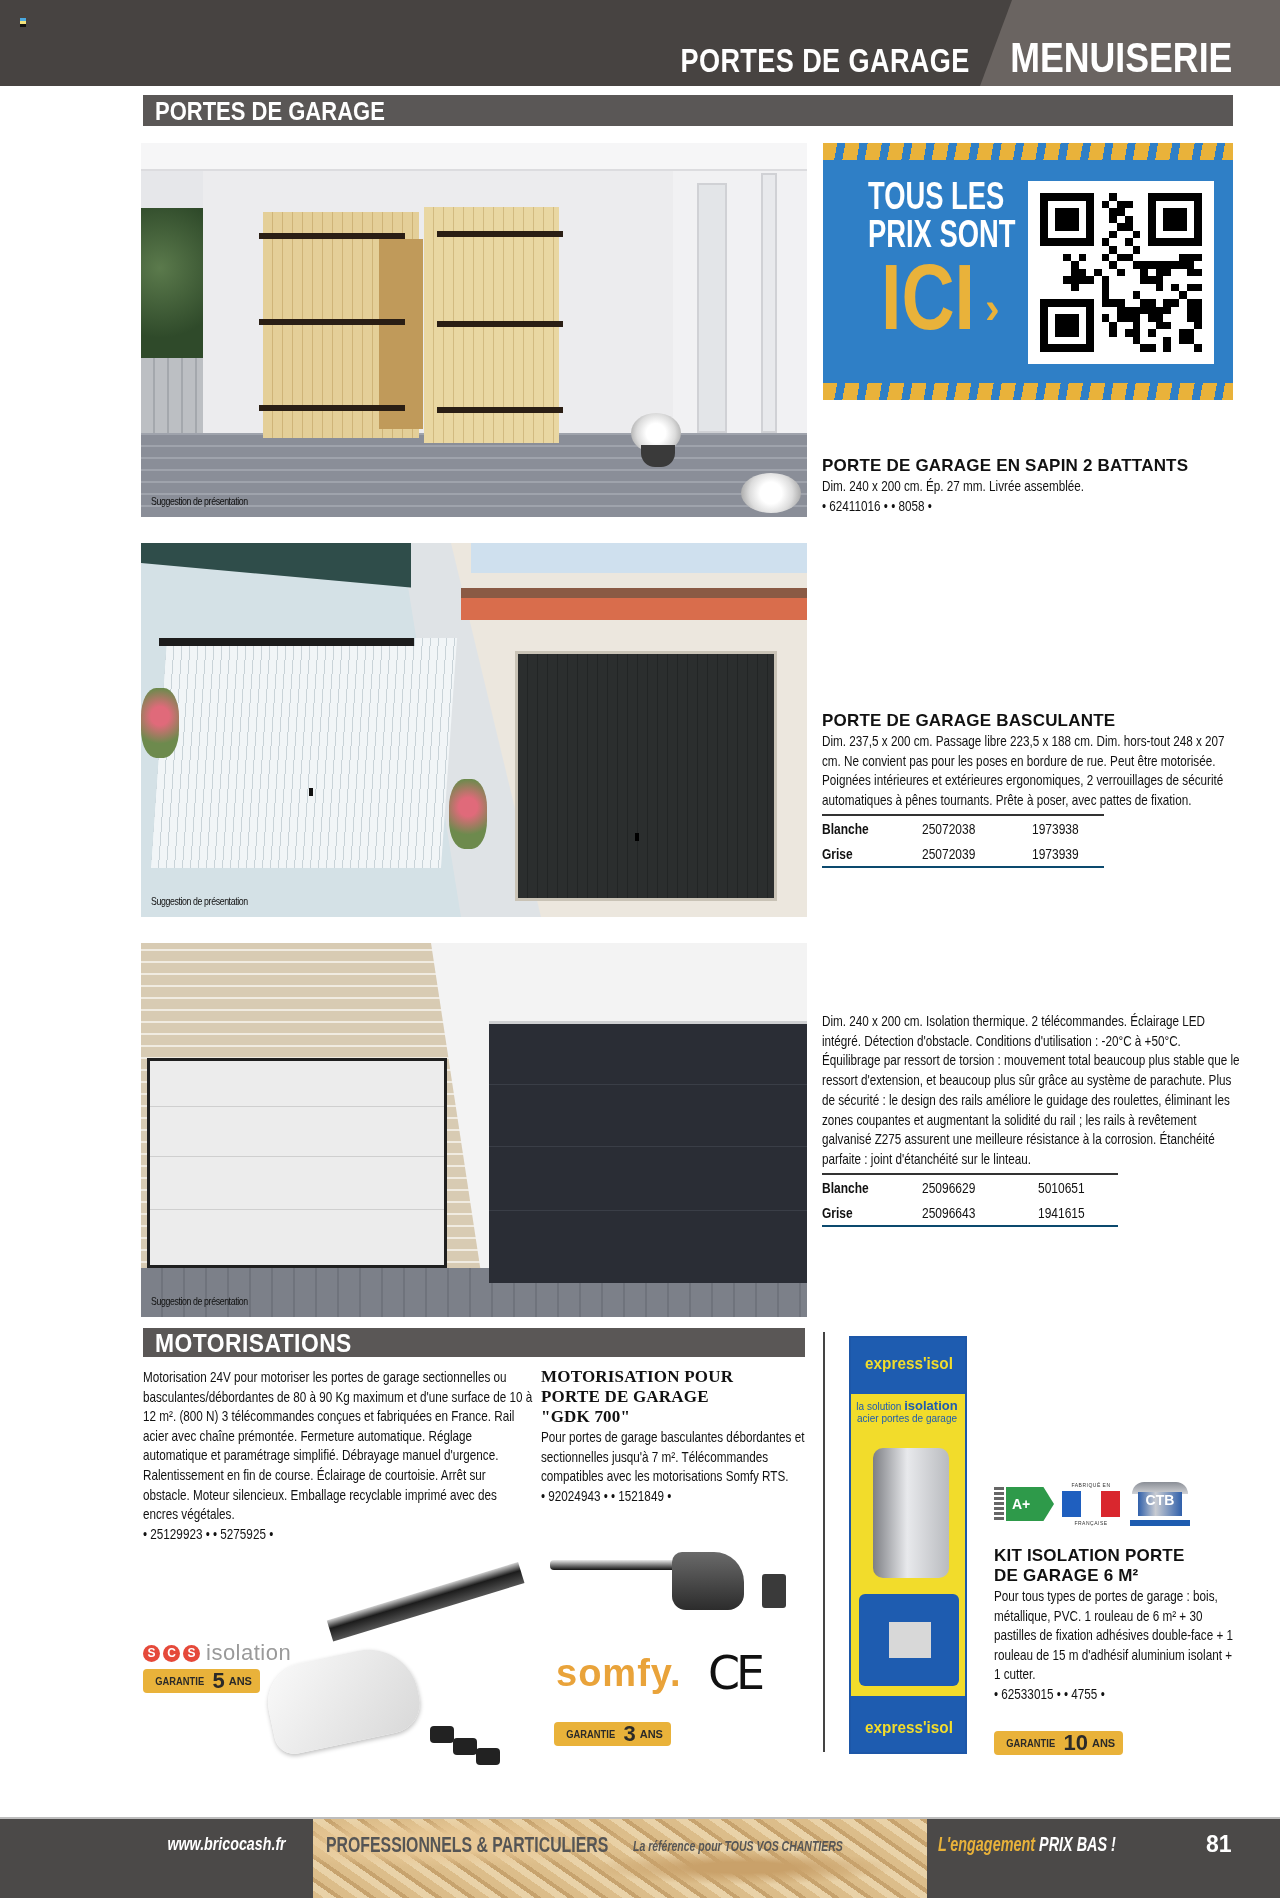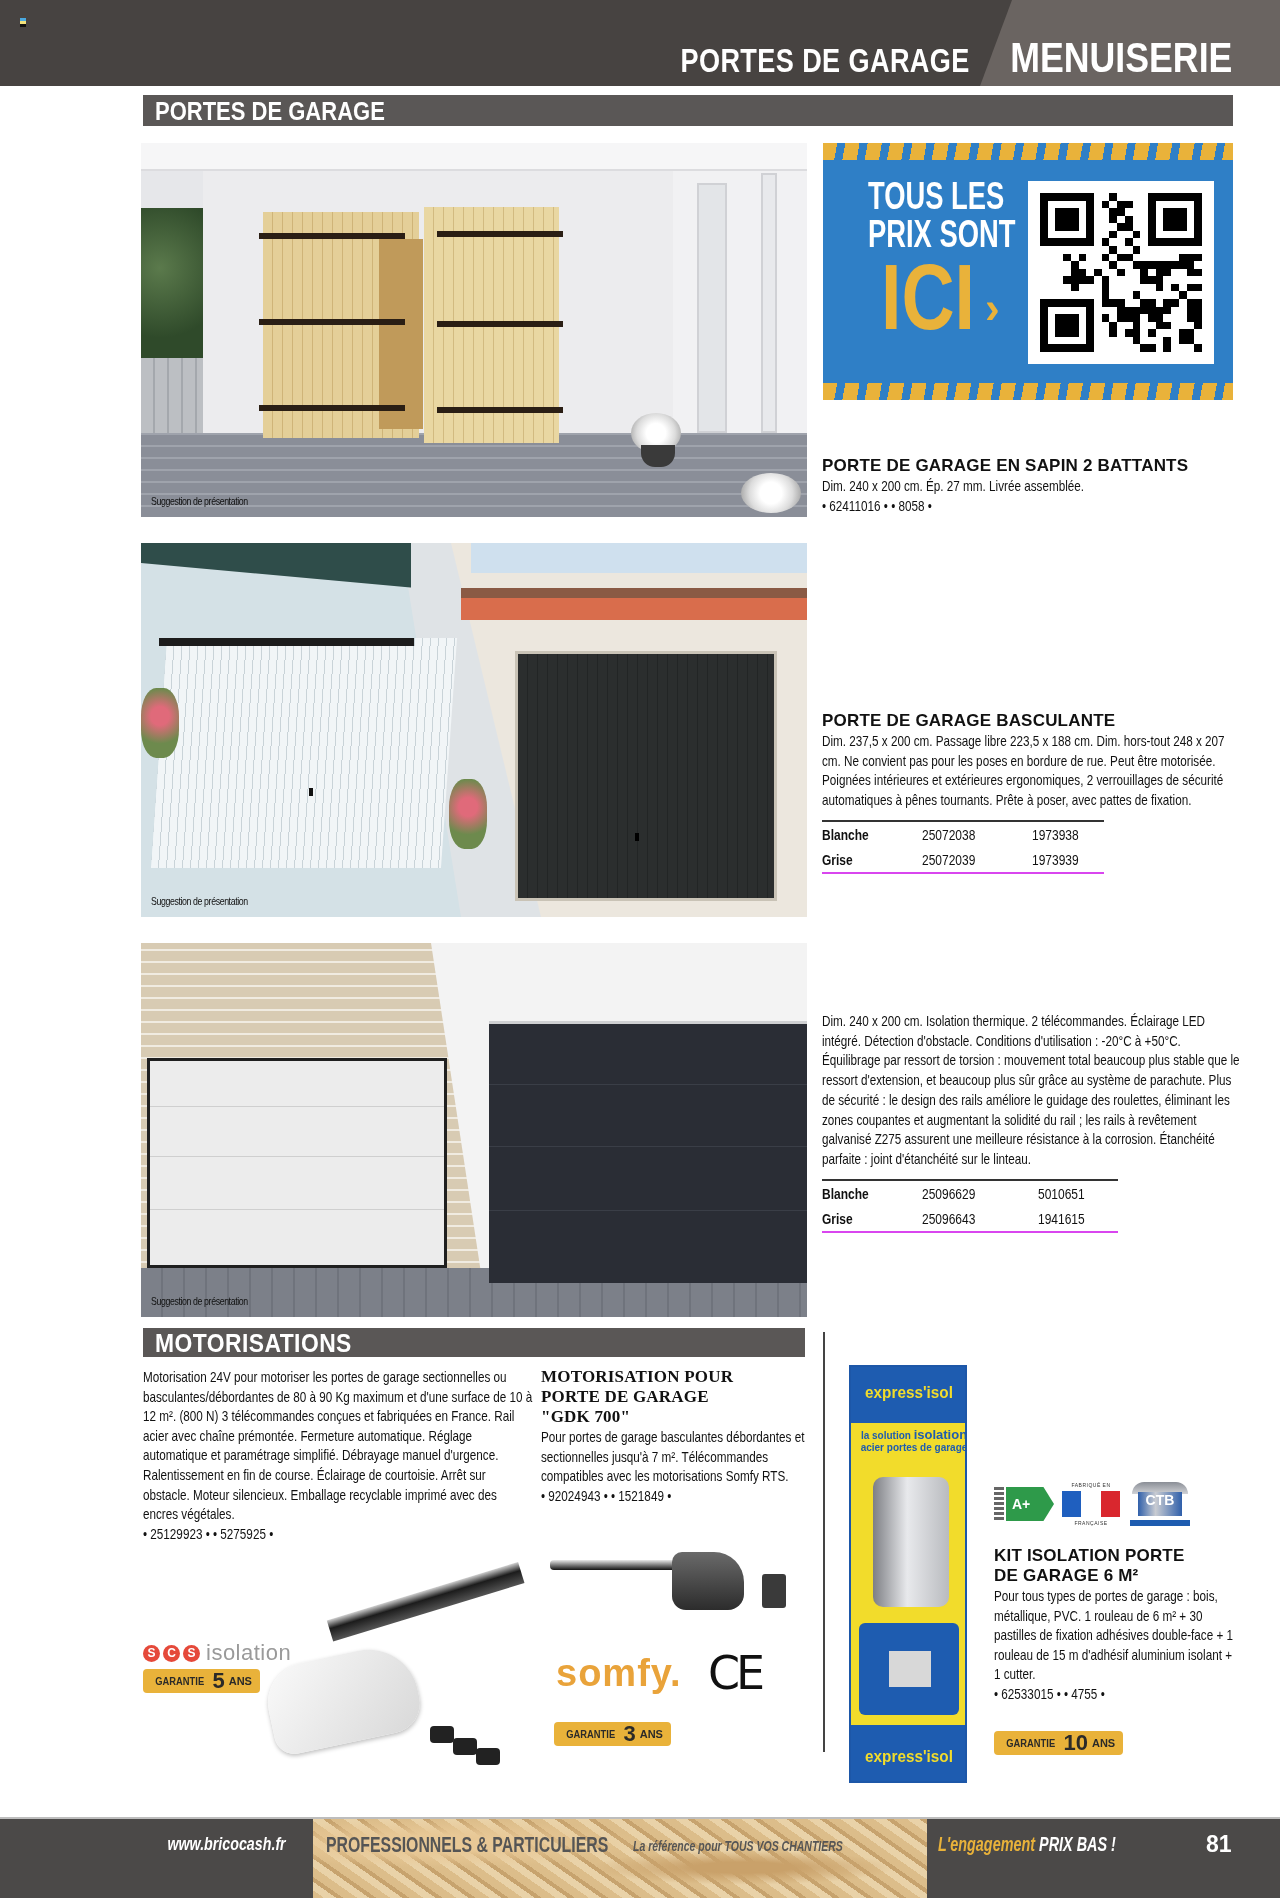--- a/index.html
+++ b/index.html
@@ -84,21 +84,21 @@
   .qr { width: 100%; height: 100%; display:grid; grid-template-columns: repeat(21,1fr); grid-template-rows: repeat(21,1fr); }
   .qr i { display:block; }
   .qr i.b { background:#000; }
 
   
   .prod { position: absolute; font-family: "Liberation Sans", sans-serif; }
   .prod .name { font-size: 17px; font-weight: bold; line-height: 20px; color: #111; letter-spacing: 0.2px; }
   .prod .desc { font-size: 15px; line-height: 19.7px; color: #111; transform: scaleX(0.78); transform-origin: left top; width: 128%; }
   .prod .refs { font-size: 15px; line-height: 19px; transform: scaleX(0.78); transform-origin: left top; }
 
-  .vtable { margin-top: 10px; border-top: 2px solid #333; border-bottom: 2px solid #d946ef; width: 282px; }
+  .vtable { margin-top: 4px; border-top: 2px solid #333; border-bottom: 2px solid #0c4a6e; width: 282px; }
   .vtable .row { display: flex; height: 25px; align-items: center; font-size: 15px; }
   .vtable .row .c1 { width: 100px; font-weight: bold; transform: scaleX(0.8); transform-origin: left center; }
   .vtable .row .c2 { width: 110px; transform: scaleX(0.8); transform-origin: left center; }
   .vtable .row .c3 { width: 72px; transform: scaleX(0.8); transform-origin: left center; }
 
   #prod1 { left: 822px; top: 456px; width: 420px; }
   #prod2 { left: 822px; top: 711px; width: 420px; }
   #prod3 { left: 822px; top: 1011px; width: 420px; }
   #prod3 .vtable { width: 296px; }
 
@@ -130,26 +130,26 @@
   .motor1-body { position:absolute; left: 268px; top: 1655px; width: 150px; height: 88px; border-radius: 40px 50px 30px 20px; background: linear-gradient(135deg,#fafafa,#d8d8d8); box-shadow: 0 2px 4px rgba(0,0,0,0.25); transform: rotate(-12deg); }
   .remote { position:absolute; width: 24px; height: 17px; background:#222; border-radius: 4px; }
 
   
   .motor2-rail { position:absolute; left: 550px; top: 1560px; width: 140px; height: 10px; background: linear-gradient(#e9e9e9,#111); border-radius: 4px; }
   .motor2-body { position:absolute; left: 672px; top: 1552px; width: 72px; height: 58px; background: linear-gradient(#6a6a6a,#2c2c2c); border-radius: 10px 30px 16px 14px; }
   .motor2-remote { position:absolute; left: 762px; top: 1574px; width: 24px; height: 34px; background:#3a3a3a; border-radius: 3px; }
 
   
   .divider-v { position:absolute; left: 823px; top: 1332px; width: 2px; height: 420px; background: #444; }
-  .kitbox { position:absolute; left: 849px; top: 1336px; width: 118px; height: 418px; background: #f2dc2b; border: 2px solid #1d57a8; overflow:hidden;margin-top:29px; }
+  .kitbox { position:absolute; left: 849px; top: 1336px; width: 118px; height: 418px; background: #f2dc2b; border: 2px solid #1d57a8; overflow:hidden; }
   .kitbox .band { position:absolute; left:0; width:100%; height: 56px; background:#1e5cb0; }
   .kitbox .band.top { top:0; } .kitbox .band.bot { bottom:0; }
   .kitbox .brand { position:absolute; left: 8px; width: 100px; text-align:center; font-size: 17px; font-weight: bold; color: #f2dc2b; transform: scaleX(0.9); }
   .kitbox .brand.top { top: 16px; } .kitbox .brand.bot { bottom: 14px; }
-  .kitbox .tag { position:absolute; top: 62px; left: 8px; width: 110px; text-align:center; font-size: 10px; color:#1e5cb0; line-height: 12px; font-weight: bold; }
+  .kitbox .tag { position:absolute; top: 62px; left: 1px; width: 110px; text-align:center; font-size: 10px; color:#1e5cb0; line-height: 12px; }
   .kitbox .tag b { font-size: 13px; }
   .kitbox .roll { position:absolute; top: 110px; left: 22px; width: 76px; height: 130px; border-radius: 10px; background: linear-gradient(90deg,#7d7f84,#e8e9ec 45%,#b9bbbf); }
   .kitbox .diagram { position:absolute; top: 256px; left: 8px; width: 100px; height: 92px; background:#1e5cb0; border-radius: 6px; }
   .kitbox .diagram .in { position:absolute; left: 30px; top: 28px; width: 42px; height: 36px; background:#d8d8d8; }
 
   .energy-badges { position:absolute; left: 994px; top: 1482px; display:flex; gap: 8px; align-items:center; }
   .energy-label { position:relative; width: 60px; height: 34px; }
   .energy-label .scale { position:absolute; left:0; top:0; width: 10px; height: 34px; background: repeating-linear-gradient(#666 0 3px,#fff 3px 5px); }
   .energy-label .arrow-a { position:absolute; left: 12px; top: 0; width: 48px; height: 34px; background:#2e9a4a; color:#fff; font-size: 14px; font-weight:bold;
     display:flex; align-items:center; padding-left: 6px; clip-path: polygon(0 0, 78% 0, 100% 50%, 78% 100%, 0 100%); }

